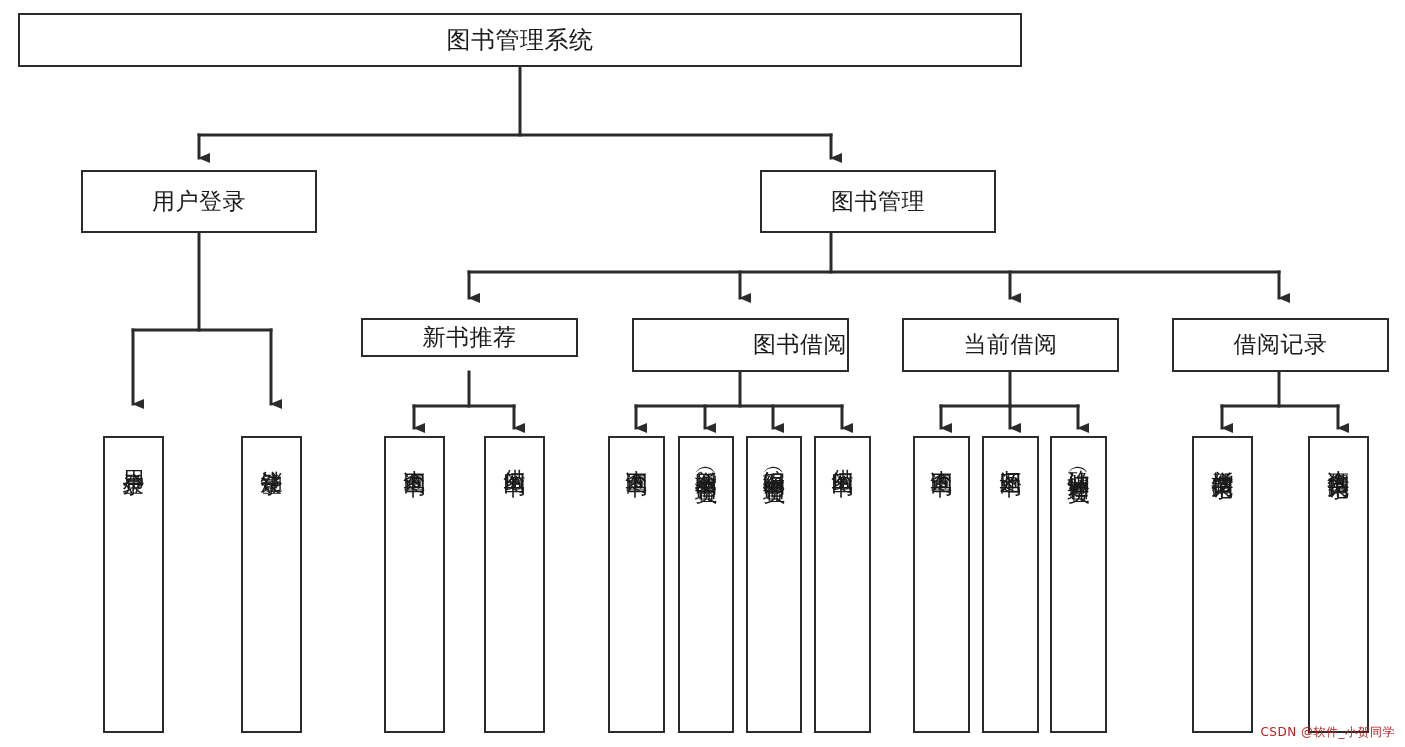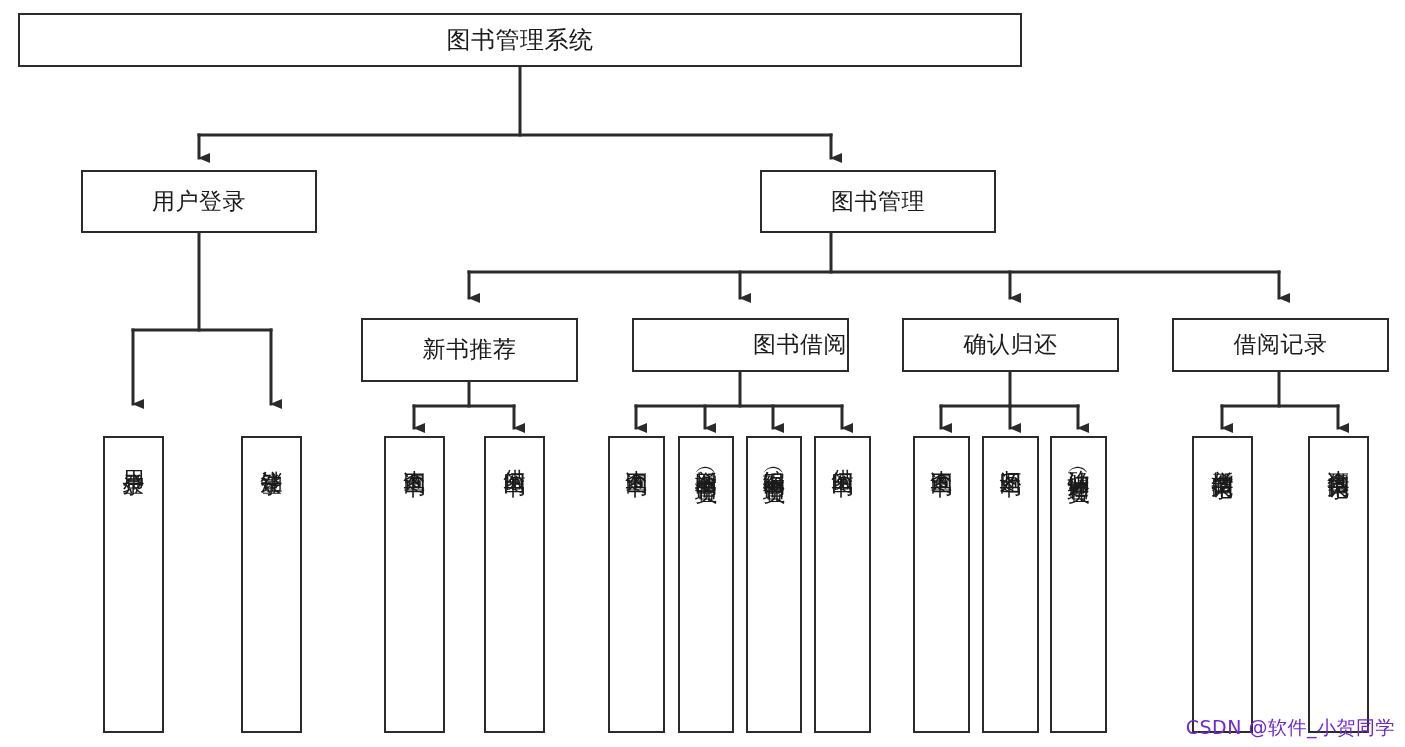--- a/index.html
+++ b/index.html
@@ -60,22 +60,22 @@
     font-size: 22px;
     line-height: 1.08;
     letter-spacing: 2px;
     white-space: normal;
     max-height: 268px;
   }
   #watermark {
     position: absolute;
     right: 10px;
     bottom: 6px;
-    font-size: 19px;
-    color: #6d28d9;
+    font-size: 12px;
+    color: #b91c1c;
     letter-spacing: 0.5px;
     white-space: nowrap;
     pointer-events: none;
   }
 </style>
 </head>
 <body>
 
 <div id="diagram-root">
 
@@ -133,28 +133,28 @@
     <span class="label">图书管理系统</span>
   </div>
 
   <div class="node h" style="left:81px; top:170px; width:236px; height:63px;">
     <span class="label">用户登录</span>
   </div>
   <div class="node h" style="left:712px; top:170px; width:236px; height:63px;margin-left:48px;">
     <span class="label">图书管理</span>
   </div>
 
-  <div class="node h" style="left:361px; top:318px; width:217px; height:64px;">
+  <div class="node h" style="left:361px; top:318px; width:217px; height:39px;">
     <span class="label">新书推荐</span>
   </div>
   <div class="node h" style="left:632px; top:318px; width:217px; height:54px;justify-content:flex-end;">
     <span class="label">图书借阅</span>
   </div>
   <div class="node h" style="left:902px; top:318px; width:217px; height:54px;">
-    <span class="label">确认归还</span>
+    <span class="label">当前借阅</span>
   </div>
   <div class="node h" style="left:1172px; top:318px; width:217px; height:54px;">
     <span class="label">借阅记录</span>
   </div>
 
   <div class="node v" style="left:103px; top:436px; width:61px; height:297px;">
     <span class="label">用户登录</span>
   </div>
   <div class="node v" style="left:241px; top:436px; width:61px; height:297px;">
     <span class="label">注销登录</span>

